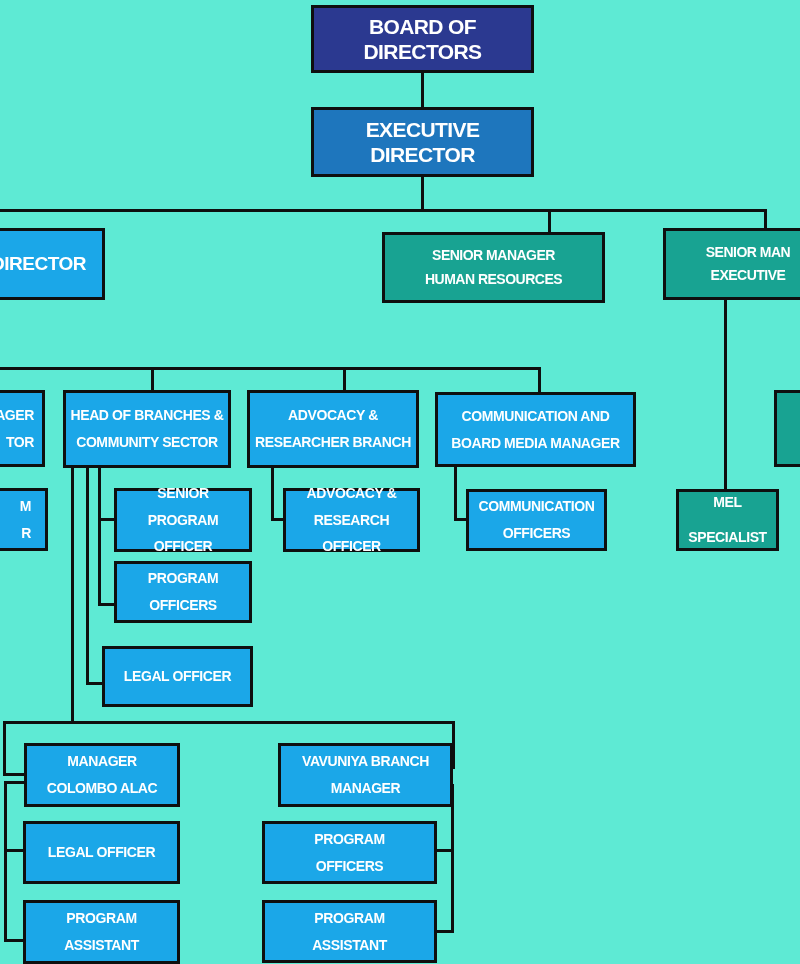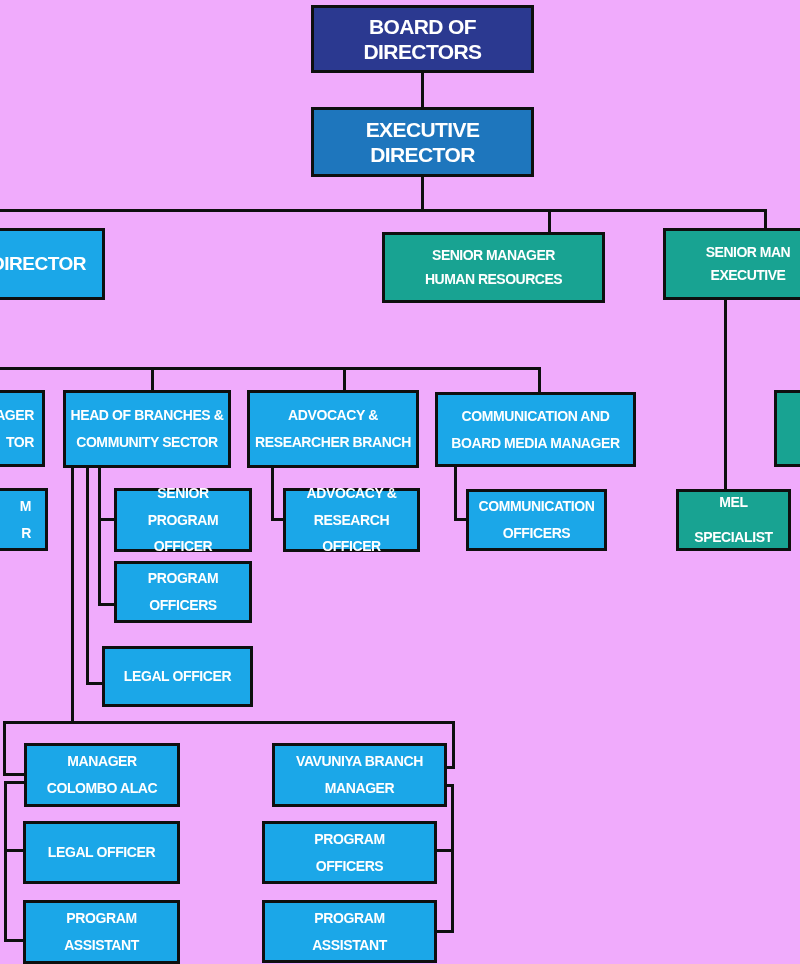--- a/index.html
+++ b/index.html
@@ -1,20 +1,20 @@
 <!DOCTYPE html>
 <html><head>
 <meta charset="utf-8">
 <style>
   html,body{margin:0;padding:0;background:#ffffff;}
   #chart{
     position:relative;
     width:800px;height:964px;
     overflow:hidden;
-    background:#f0abfc;
+    background:#5eead4;
     font-family:"Liberation Sans", sans-serif;
   }
   .node{
     position:absolute;
     box-sizing:border-box;
     border:3px solid #0e0f0f;
     color:#ffffff;
     font-weight:bold;
     display:flex;
     flex-direction:column;
@@ -139,40 +139,40 @@
   <div class="node lblue fs14" style="left:283px;top:488px;width:137px;height:64px;">
     <span>ADVOCACY &amp;</span>
     <span>RESEARCH OFFICER</span>
   </div>
 
   <div class="node lblue fs14" style="left:466px;top:489px;width:141px;height:62px;">
     <span>COMMUNICATION</span>
     <span>OFFICERS</span>
   </div>
 
-  <div class="node teal fs14" style="left:676px;top:489px;width:115px;height:62px;gap:8px;">
+  <div class="node teal fs14" style="left:676px;top:489px;width:103px;height:62px;gap:8px;">
     <span>MEL</span>
     <span>SPECIALIST</span>
   </div>
 
   <div class="node lblue fs14" style="left:114px;top:561px;width:138px;height:62px;">
     <span>PROGRAM</span>
     <span>OFFICERS</span>
   </div>
 
   <div class="node lblue fs14" style="left:102px;top:646px;width:151px;height:61px;">
     <span>LEGAL OFFICER</span>
   </div>
 
   <div class="node lblue fs14" style="left:24px;top:743px;width:156px;height:64px;">
     <span>MANAGER</span>
     <span>COLOMBO ALAC</span>
   </div>
 
-  <div class="node lblue fs14" style="left:272px;top:743px;width:175px;height:64px;">
+  <div class="node lblue fs14" style="left:278px;top:743px;width:175px;height:64px;">
     <span>VAVUNIYA BRANCH</span>
     <span>MANAGER</span>
   </div>
 
   <div class="node lblue fs14" style="left:23px;top:821px;width:157px;height:63px;">
     <span>LEGAL OFFICER</span>
   </div>
 
   <div class="node lblue fs14" style="left:23px;top:900px;width:157px;height:64px;">
     <span>PROGRAM</span>

